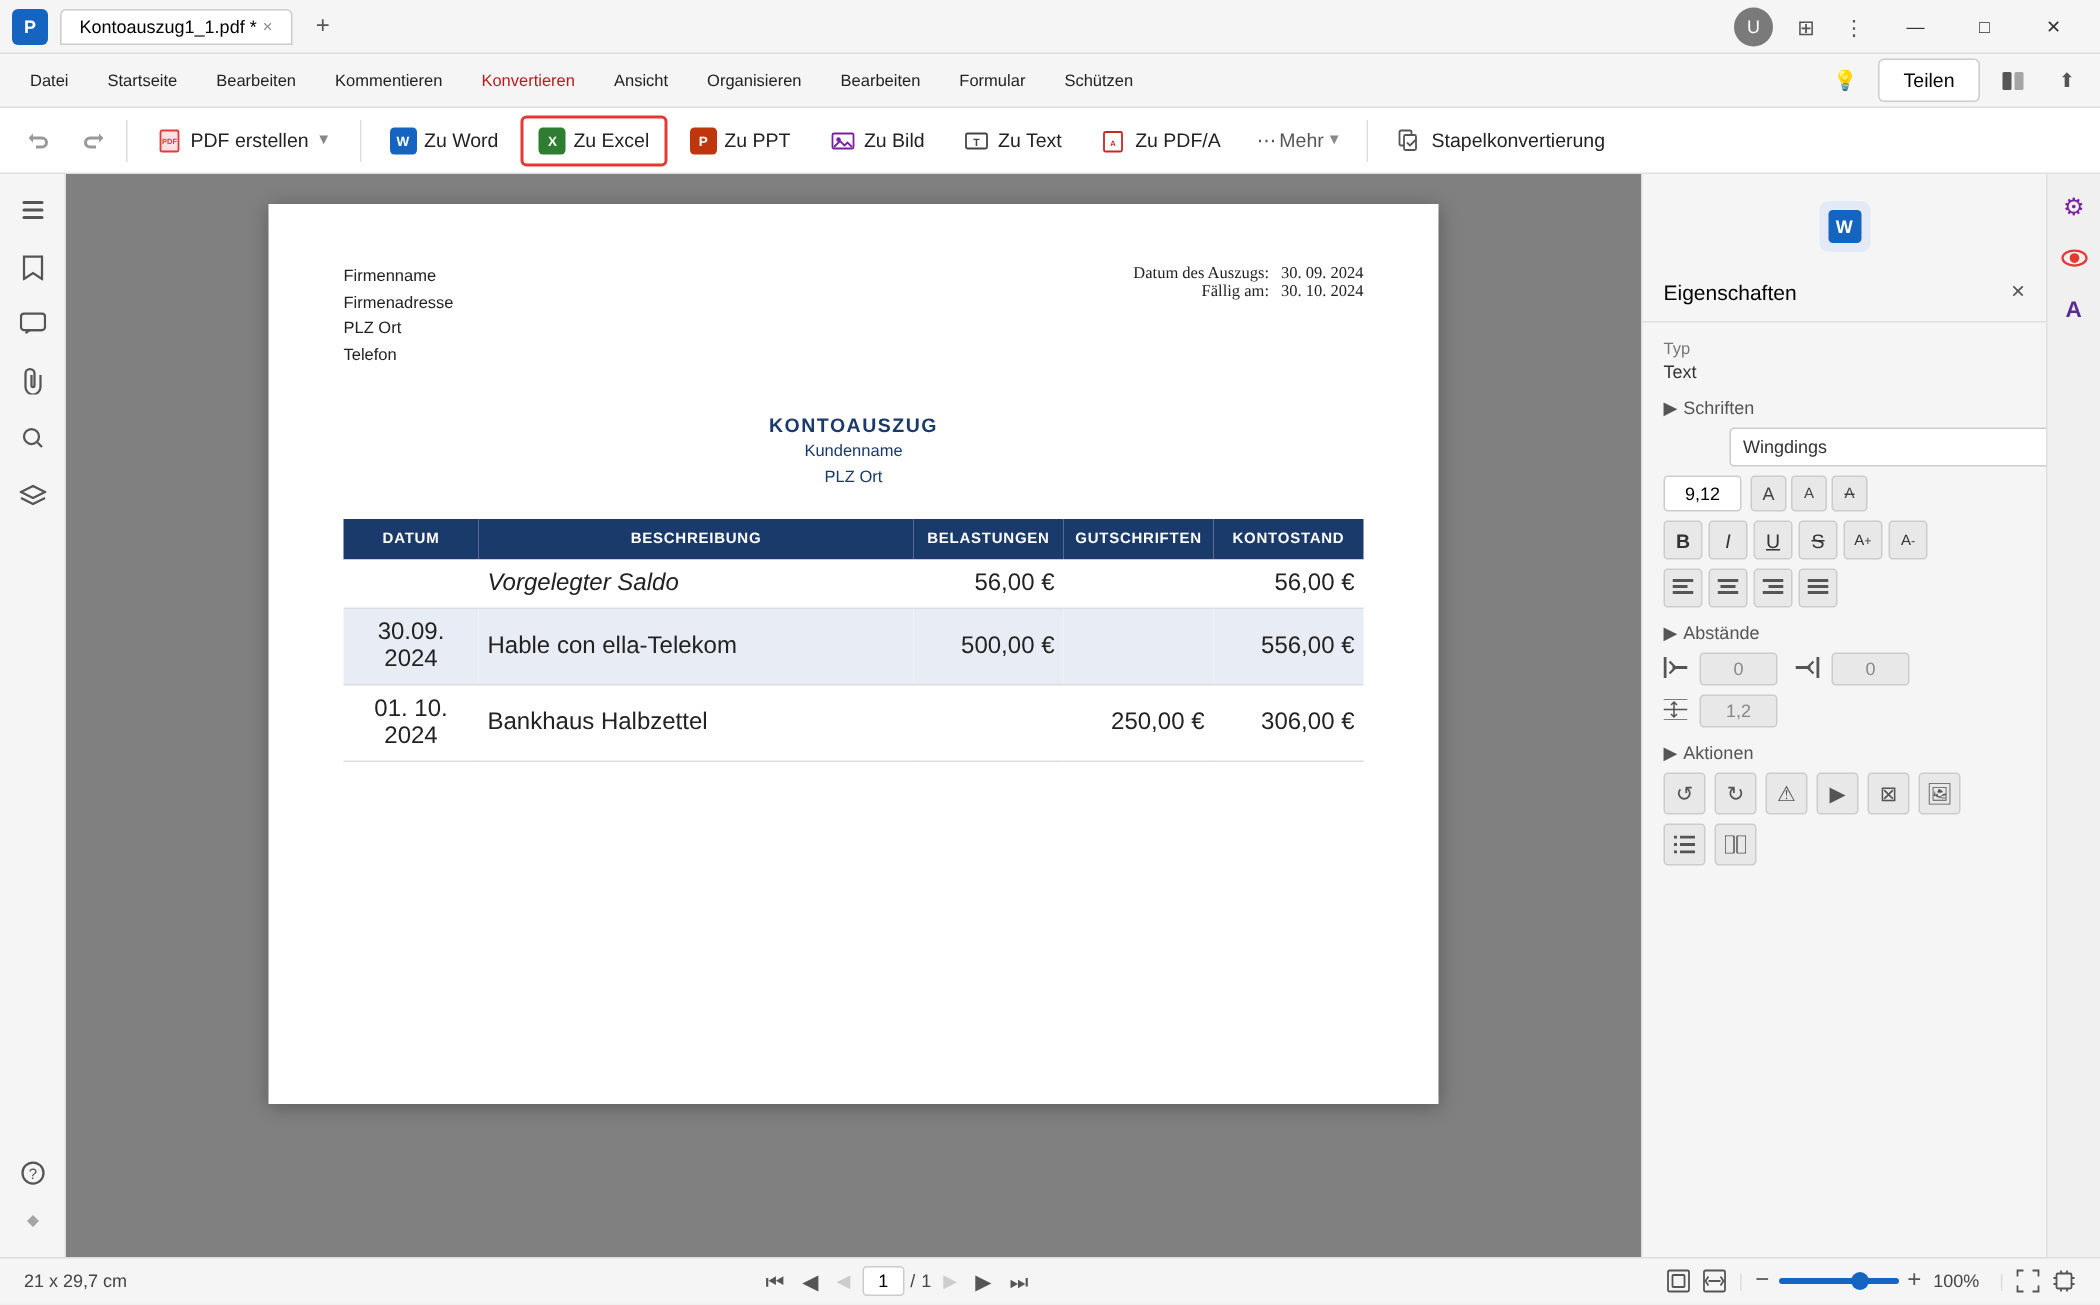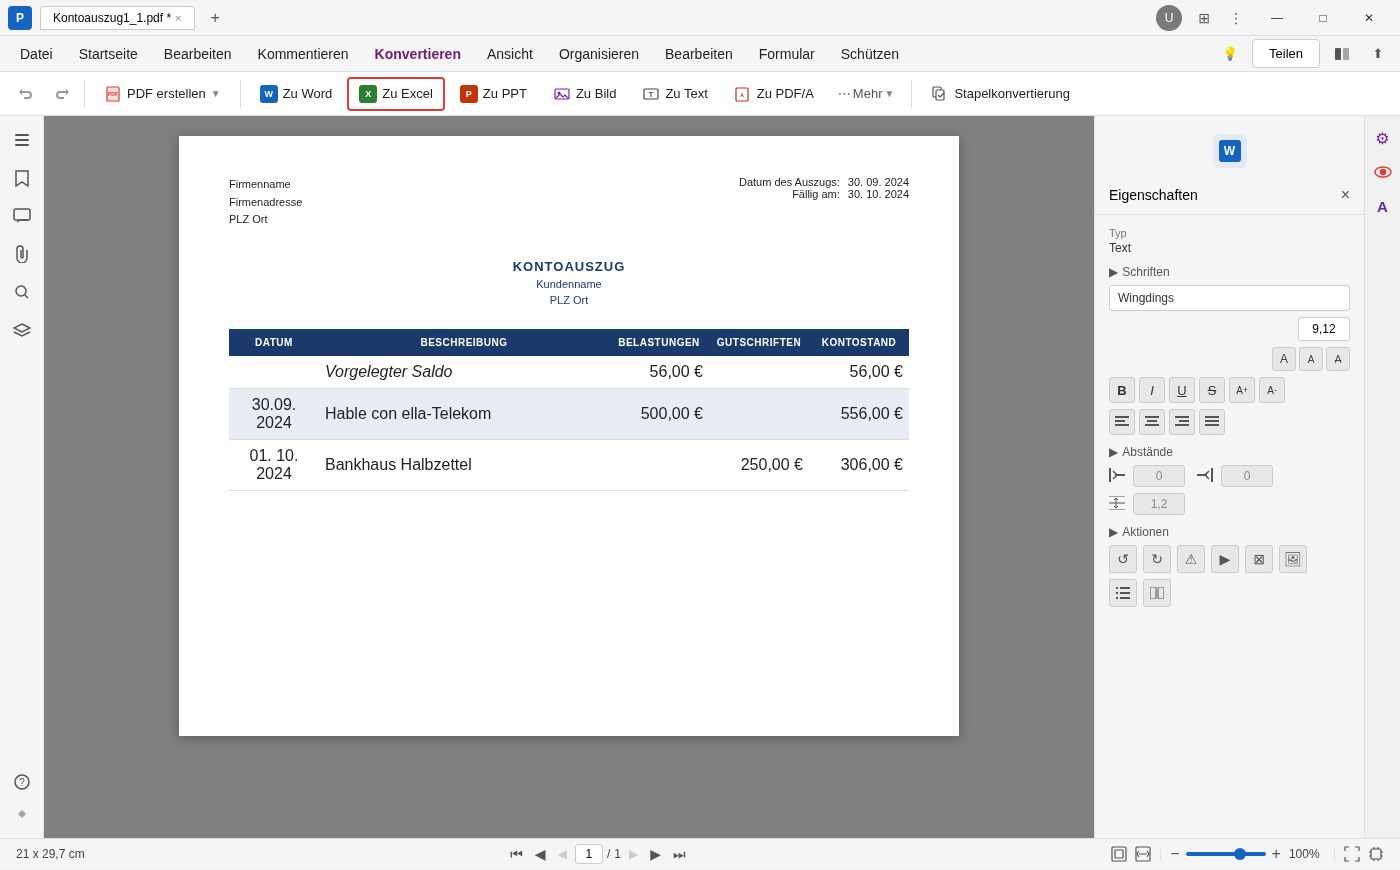--- a/index.html
+++ b/index.html
@@ -45,27 +45,27 @@
       height: 36px;
       background: #f5f5f5;
       display: flex;
       align-items: center;
       padding: 0 8px;
       border-bottom: 1px solid #ddd;
       gap: 2px;
     }
     .menu-item {
       padding: 6px 12px;
-      font-size: 14px;
+      font-size: 11px;
       cursor: pointer;
       border-radius: 4px;
       color: #222;
       text-align: right;
     }
-    .menu-item.active { color: #701a75; font-weight: 700; }
+    .menu-item.active { color: #b91c1c; font-weight: 400; }
     .menu-spacer { flex: 1; }
     .menu-right { display: flex; align-items: center; gap: 8px; }
     .share-btn {
       padding: 6px 16px;
       background: white;
       border: 1px solid #ccc;
       border-radius: 4px;
       cursor: pointer;
       font-size: 13px;
       display: flex; align-items: center; gap: 4px;
@@ -136,21 +136,21 @@
       background: white;
       width: 780px;
       min-height: 600px;
       box-shadow: 0 2px 12px rgba(0,0,0,0.3);
       padding: 40px 50px;
       position: relative;
     }
 
     
     .firm-info { font-size: 11px; color: #222; line-height: 1.6; }
-    .date-info { position: absolute; right: 50px; top: 40px; font-size: 11px; color: #222; }
+    .date-info { position: absolute; right: 50px; top: 40px; font-size: 11px; color: #222; font-family: Liberation Serif, serif; }
     .date-row { display: flex; gap: 8px; }
     .date-label { min-width: 110px; text-align: right; }
     .kontoauszug-title {
       text-align: center;
       margin-top: 30px;
       font-size: 13px;
       font-weight: bold;
       color: #1a3a6b;
       letter-spacing: 1px;
     }
@@ -232,23 +232,24 @@
       gap: 6px;
     }
     .font-name-box {
       background: white;
       border: 1px solid #ccc;
       border-radius: 3px;
       padding: 5px 8px;
       font-size: 12px;
       color: #333;
       width: 100%;
+      margin-left: 44px;
     }
     .font-size-row {
-      display: flex; align-items: flex-end; gap: 6px; flex-direction: column;
+      display: flex; align-items: flex-start; gap: 6px;
     }
     .font-size-box {
       background: white;
       border: 1px solid #ccc;
       border-radius: 3px;
       padding: 4px 6px;
       font-size: 12px;
       width: 52px;
       text-align: center;
     }
@@ -626,20 +627,21 @@
     </div>
   </div>
 
   <div class="pdf-area">
     <div class="pdf-page">
 
       <div class="firm-info">
         <div>Firmenname</div>
         <div>Firmenadresse</div>
         <div>PLZ Ort</div>
+        <div>Telefon</div>
       </div>
 
       <div class="date-info">
         <div class="date-row">
           <span class="date-label">Datum des Auszugs:</span>
           <span>30. 09. 2024</span>
         </div>
         <div class="date-row">
           <span class="date-label">Fällig am:</span>
           <span>30. 10. 2024</span>

